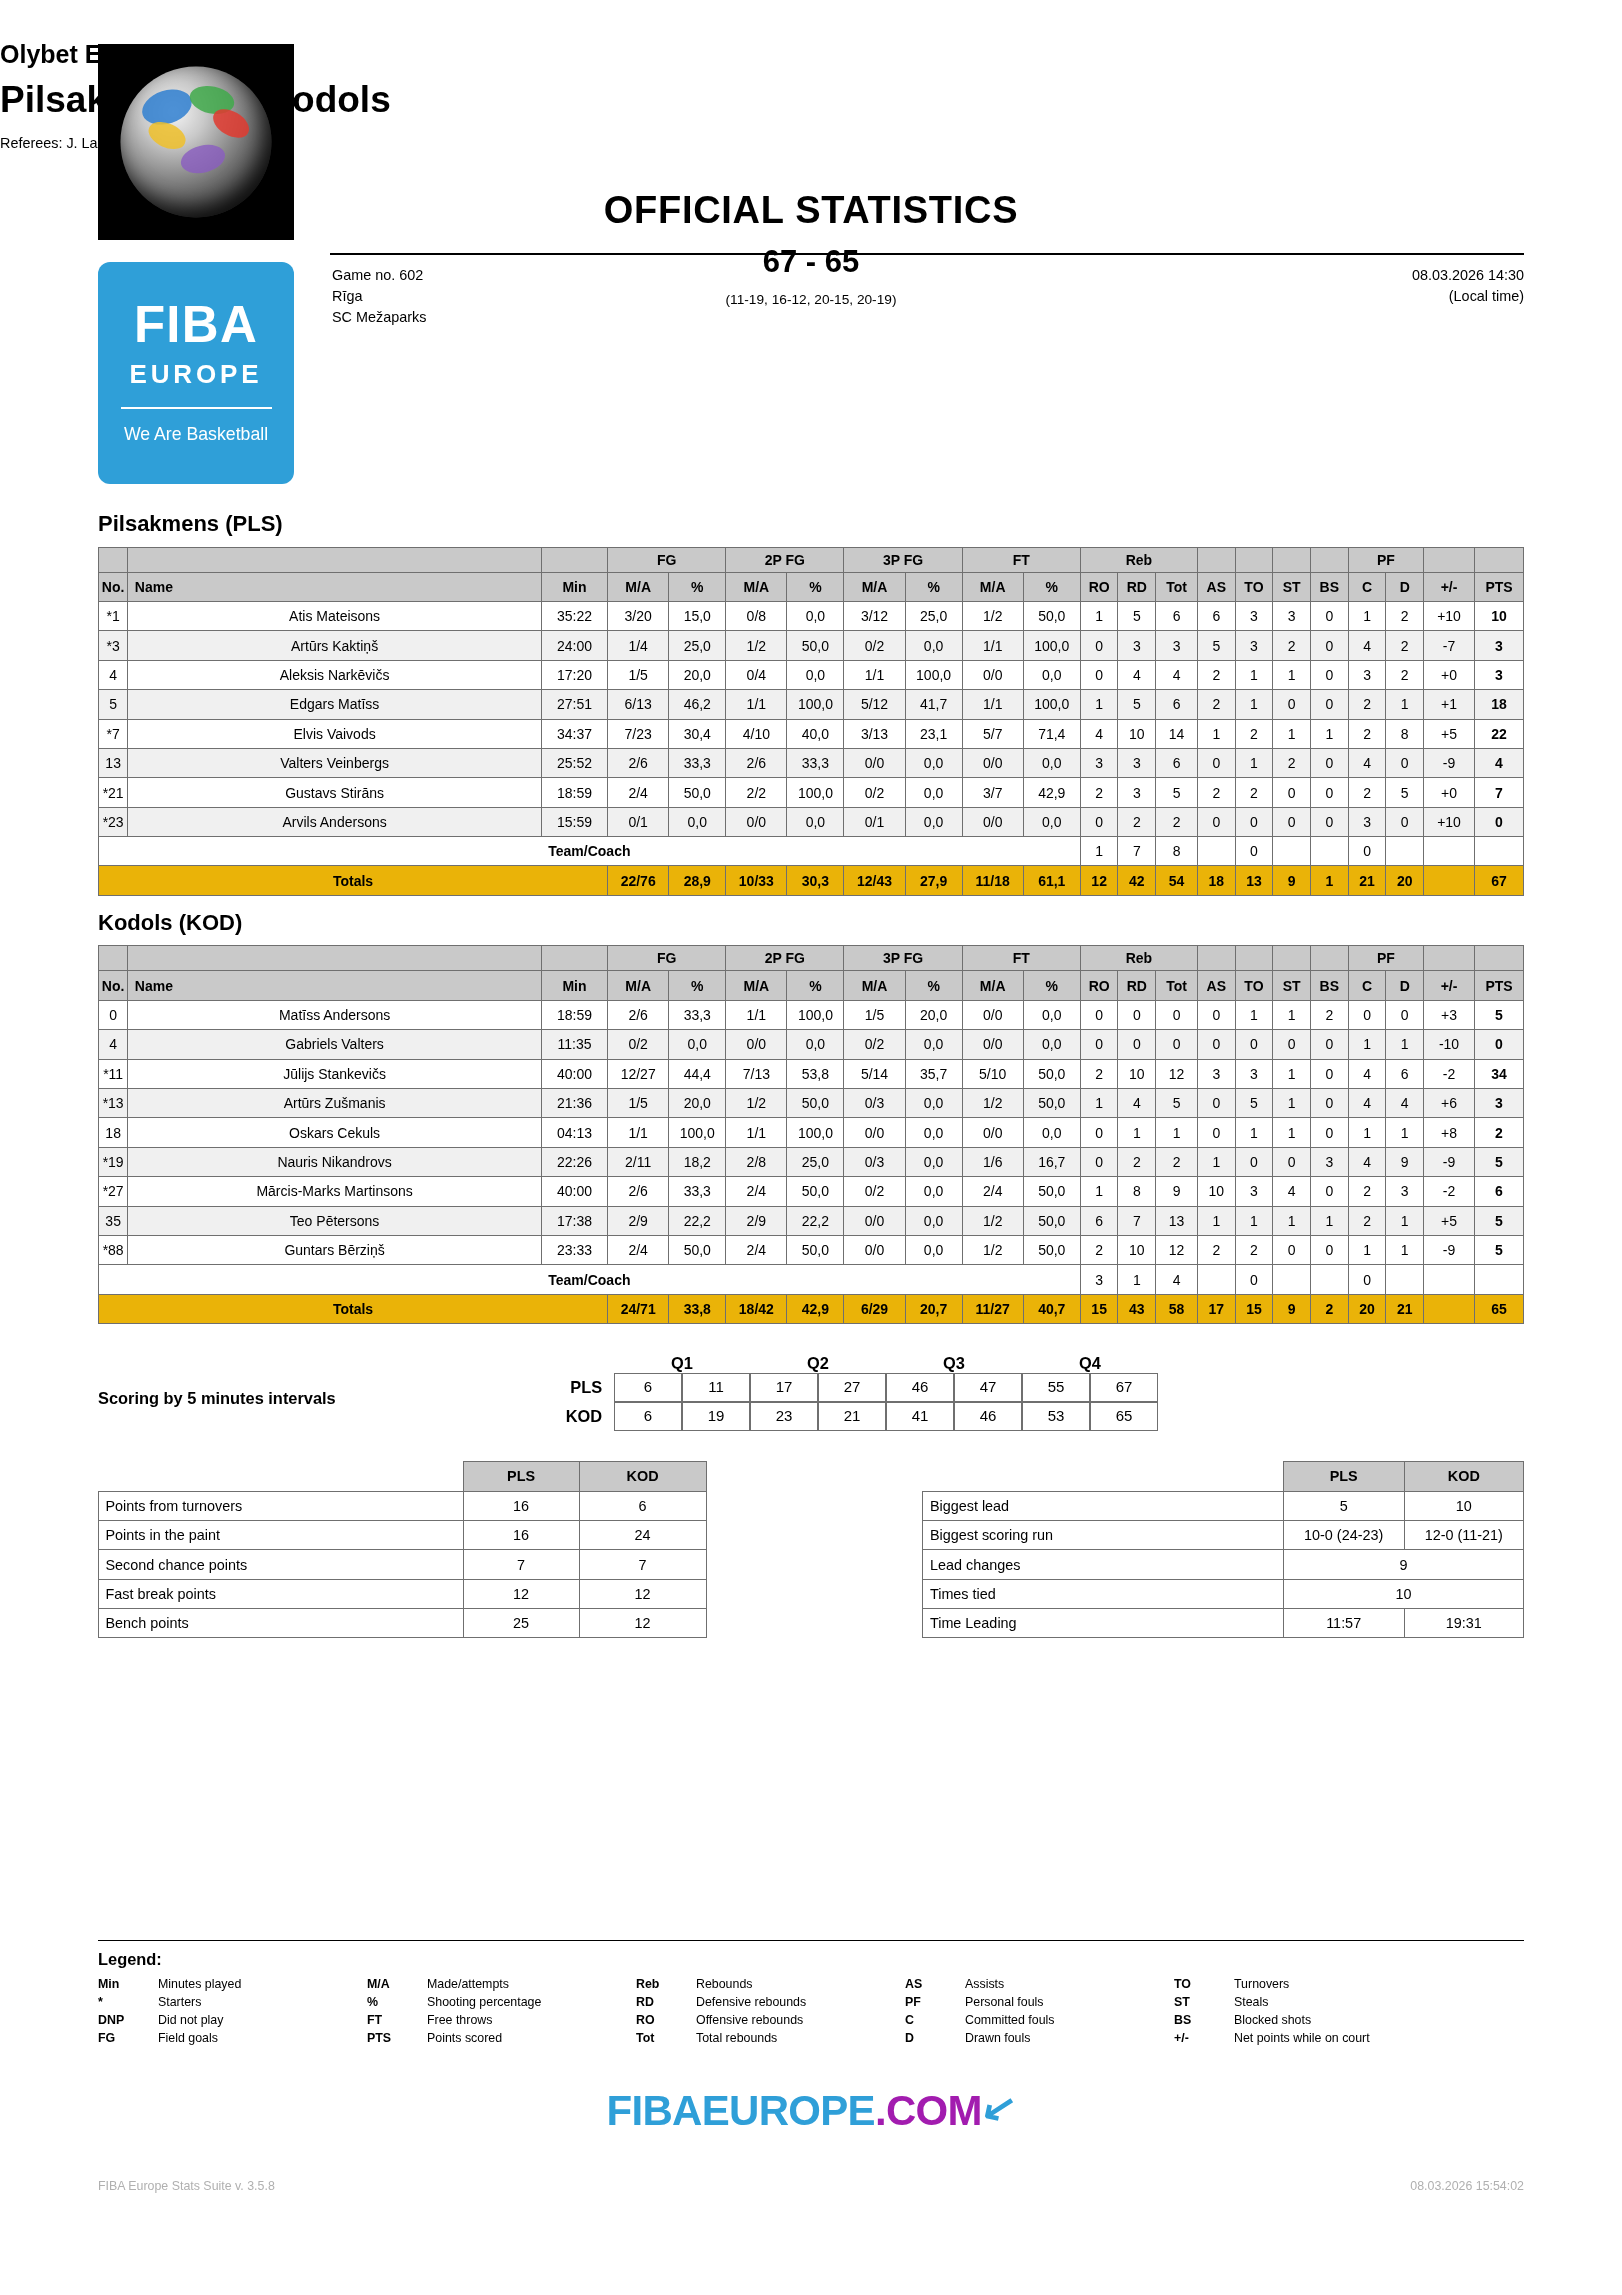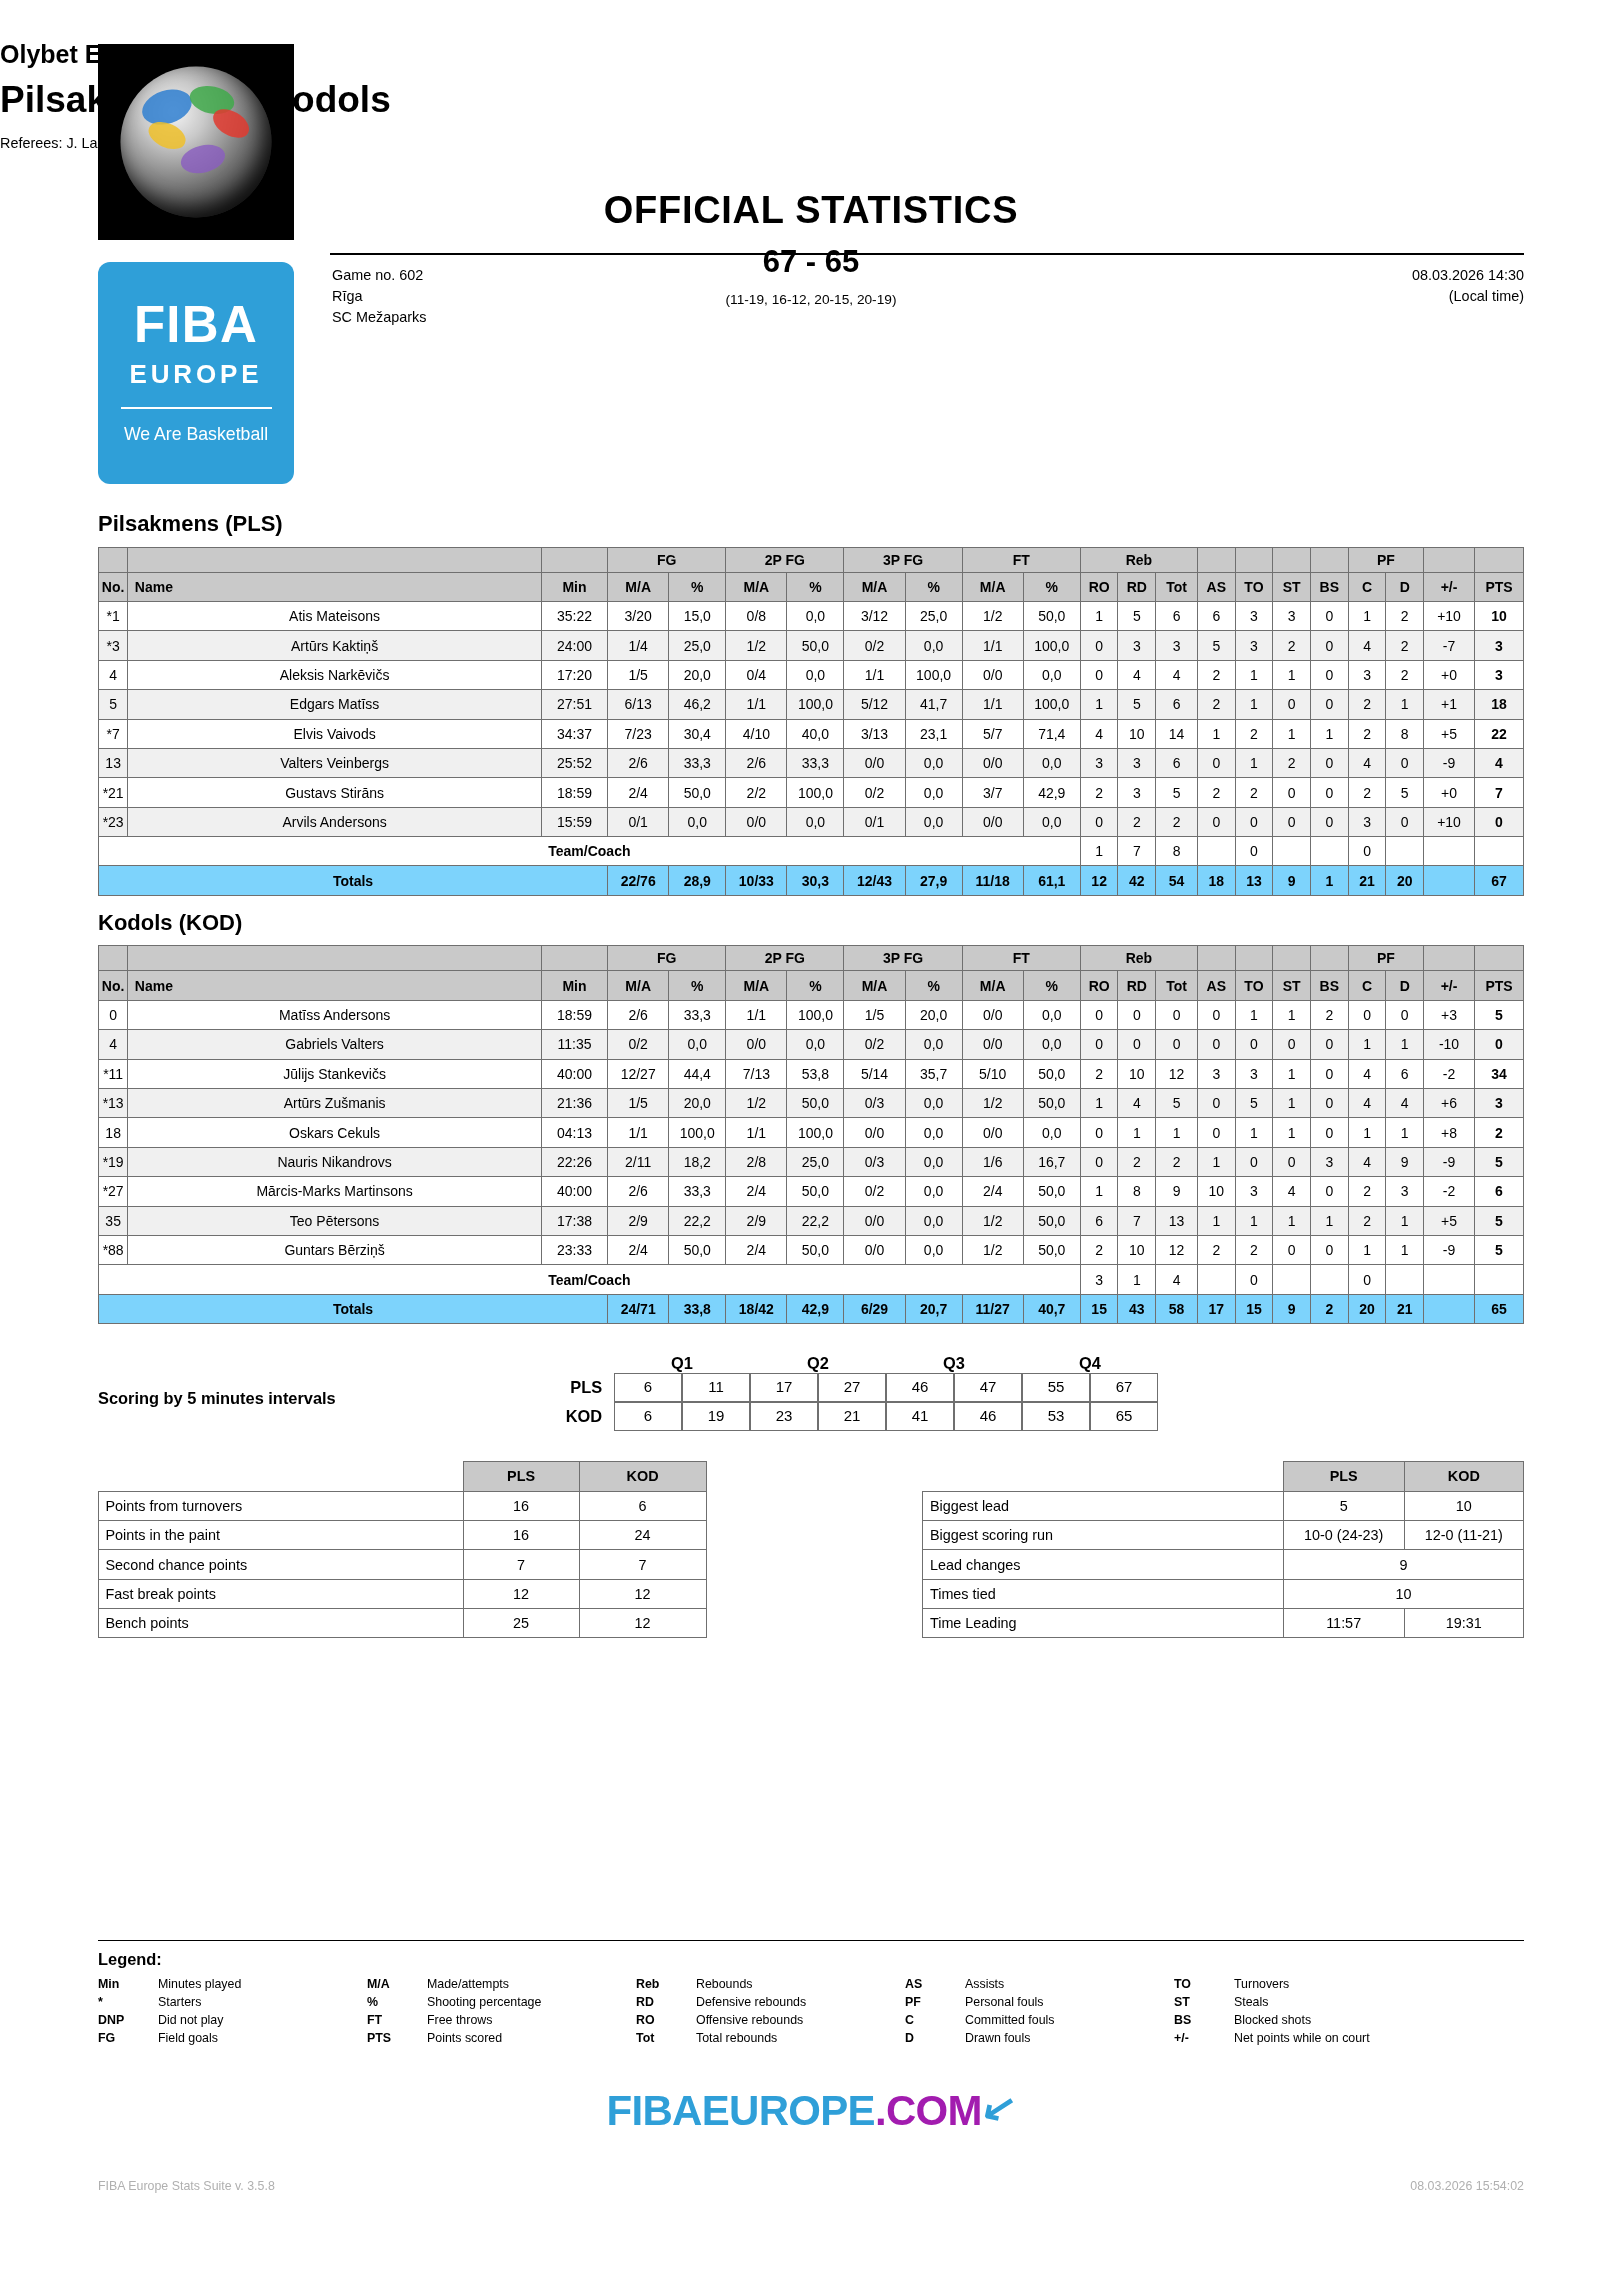--- a/index.html
+++ b/index.html
@@ -89,21 +89,21 @@
   .col-min { width: 65px; }
   .col-ma { width: 60px; }
   .col-pct { width: 56px; }
   .col-sm { width: 37px; }
   .col-tot { width: 41px; }
   .col-pm { width: 50px; }
   .col-pts { width: 48px; }
   td.name { text-align: left; padding-left: 6.5px; }
   td.no { text-align: right; padding-right: 6.5px; }
   tr.alt td { background: #f0f0f0; }
-  tr.totals td { background: #7dd3fc; font-weight: bold; }
+  tr.totals td { background: #eab308; font-weight: bold; }
   tr.teamcoach td { background: #ffffff; }
   td.b { font-weight: bold; }
   td.l { text-align: left; padding-left: 6.5px; font-weight: bold; }
 
   
   .intervals { padding: 30px 98px 0 98px; position: relative; }
   .int-label { font-size: 16.4px; font-weight: bold; display: inline-block; }
   .int-wrap { display: flex; align-items: flex-start; gap: 0; }
   .int-left { width: 445px; padding-top: 35px; }
   .int-grid { }

